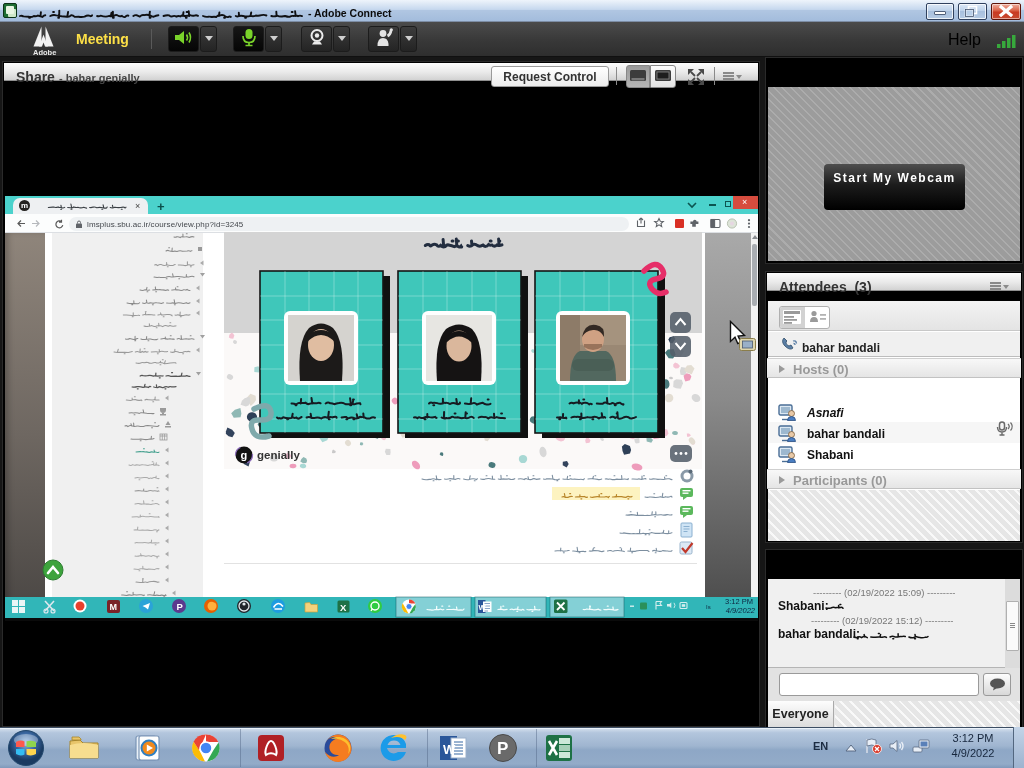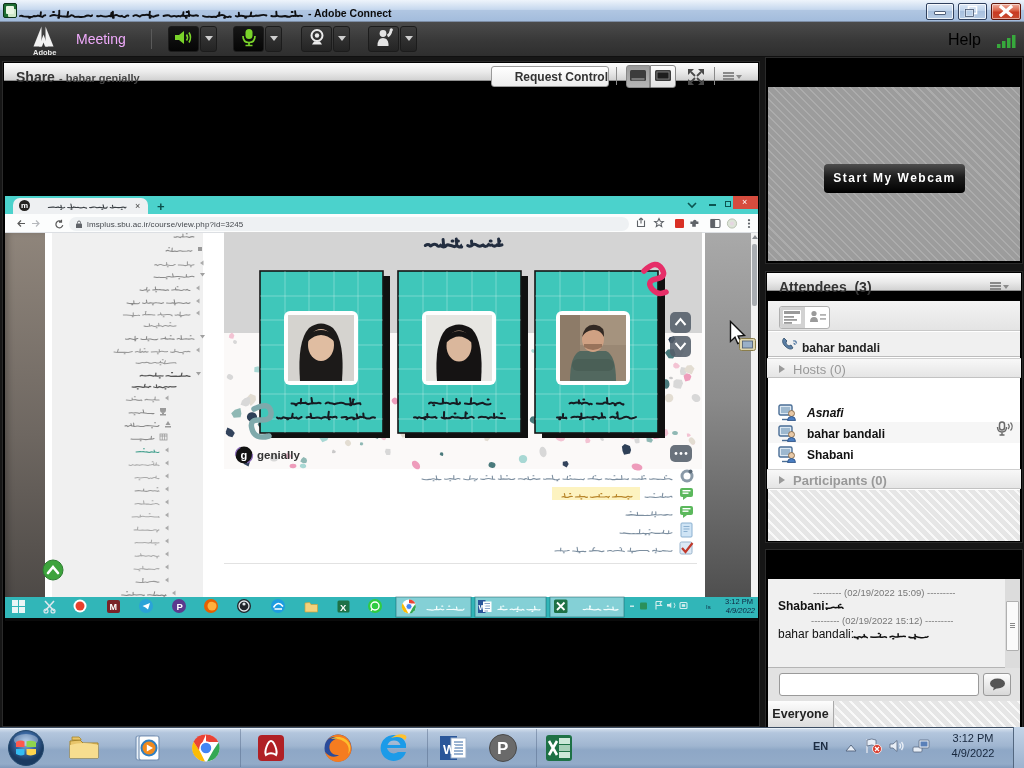--- a/index.html
+++ b/index.html
@@ -52,21 +52,21 @@
     <path d="M2 1 L14 11 M14 1 L2 11" stroke="#fdfdfd" stroke-width="2.2"></path>
   </svg>
 
 <div class="abs" id="menubar"></div>
 <svg class="abs" style="left:33px;top:26px" width="34" height="30">
     <path d="M0.5 20.5 L8.5 0.5 L8.5 20.5 Z" fill="#f2f2f2"></path>
     <path d="M12.5 0.5 L20.5 20.5 L12.5 20.5 Z" fill="#f2f2f2"></path>
     <path d="M10.5 8.5 L15 20.5 L12 20.5 L10.5 16.5 L9 20.5 L6 20.5 Z" fill="#f2f2f2"></path>
     <text x="0" y="29" font-size="7.5" fill="#e8e8e8" font-weight="bold" font-family="Liberation Sans">Adobe</text>
   </svg>
-<div class="abs mtxt" style="left:76px;top:31px;font-size:14px;color:#f0abfc;font-weight:normal">Meeting</div>
+<div class="abs mtxt" style="left:76px;top:31px;font-size:14px;color:#fde047;font-weight:bold">Meeting</div>
 <div class="abs msep" style="left:151px"></div>
 <div class="abs mbtn lit" style="left:168px;width:31px"></div>
 <div class="abs mbtn" style="left:200px;width:17px"></div>
 <div class="abs mbtn lit" style="left:233px;width:31px"></div>
 <div class="abs mbtn" style="left:265px;width:17px"></div>
 <div class="abs mbtn" style="left:301px;width:31px"></div>
 <div class="abs mbtn" style="left:333px;width:17px"></div>
 <div class="abs mbtn" style="left:368px;width:31px"></div>
 <div class="abs mbtn" style="left:400px;width:17px"></div>
 <svg class="abs" style="left:172px;top:29px" width="24" height="17">
@@ -107,21 +107,21 @@
       <rect x="0" y="11" width="3.5" height="4" fill="#37a93c"></rect>
       <rect x="5" y="8" width="3.5" height="7" fill="#37a93c"></rect>
       <rect x="10" y="5" width="3.5" height="10" fill="#37a93c"></rect>
       <rect x="15" y="2" width="3.5" height="13" fill="#37a93c"></rect>
     </svg>
 
 <div class="abs pod" style="left:3px;top:62px;width:756px;height:664px">
   <div class="podhead">
     <span class="podtitle">Share</span>
     <span style="position:absolute;left:55px;top:9px;font-size:11px;font-weight:bold;color:#444">- bahar genially</span>
-    <span style="position:absolute;left:487px;top:3px;width:118px;height:21px;background:linear-gradient(#fff,#ececec);border:1px solid #9a9a9a;border-radius:3px;font-size:12px;font-weight:bold;color:#333;text-align:right;line-height:20px">Request Control</span>
+    <span style="position:absolute;left:487px;top:3px;width:118px;height:21px;background:linear-gradient(#fff,#ececec);border:1px solid #9a9a9a;border-radius:3px;font-size:12px;font-weight:bold;color:#333;text-align:center;line-height:20px">Request Control</span>
     <span style="position:absolute;left:612px;top:4px;width:1px;height:18px;background:#8a8a8a"></span>
     <span style="position:absolute;left:622px;top:2px;width:24px;height:23px;background:linear-gradient(#9a9a9a,#b5b5b5);border:1px solid #888;border-radius:3px 0 0 3px"></span>
     <span style="position:absolute;left:646px;top:2px;width:26px;height:23px;background:linear-gradient(#fdfdfd,#e2e2e2);border:1px solid #888;border-radius:0 3px 3px 0"></span>
     <svg style="position:absolute;left:625px;top:6px" width="19" height="15">
           <rect x="1" y="1" width="16" height="11" rx="1.5" fill="#3c3c3c"></rect>
           <rect x="2.5" y="9" width="13" height="2.5" fill="#777"></rect>
         </svg>
     <svg style="position:absolute;left:650px;top:6px" width="19" height="15">
           <rect x="1" y="1" width="16" height="11" rx="1.5" fill="#3c3c3c"></rect>
           <rect x="3" y="3" width="12" height="7" fill="#1d1d1d" stroke="#888" stroke-width="0.8"></rect>
@@ -198,21 +198,21 @@
           <path d="M0 4 L3 0 L6 4" fill="#8a8d91"></path>
         </svg>
 
     <div class="abs" style="left:0;top:401px;width:753px;height:21px;background:#31b6b8" id="stask"></div>
         <div class="abs" style="left:0;top:422px;width:753px;height:3px;background:#0a0a0a"></div>
   </div>
 </div>
 
 <div class="abs pod" style="left:766px;top:58px;width:256px;height:205px">
   <div class="abs stripes" style="left:1px;top:28px;width:252px;height:174px"></div>
-  <div class="abs" style="left:57px;top:105px;width:141px;height:29px;background:linear-gradient(#4e4e4e,#1c1c1c 45%,#000);border-radius:4px;color:#fff;font-size:12px;font-weight:bold;text-align:center;line-height:29px;letter-spacing:1.5px">Start My Webcam</div>
+  <div class="abs" style="left:57px;top:105px;width:141px;height:46px;background:linear-gradient(#4e4e4e,#1c1c1c 45%,#000);border-radius:4px;color:#fff;font-size:12px;font-weight:bold;text-align:center;line-height:29px;letter-spacing:1.5px">Start My Webcam</div>
 </div>
 
 <div class="abs pod" style="left:766px;top:272px;width:256px;height:270px">
   <div class="podhead">
         <span class="podtitle">Attendees&nbsp; (3)</span>
         <span class="podmenu">
           <i></i>
           <i></i>
           <i></i>
         </span>
@@ -238,21 +238,21 @@
         <rect x="11" y="8" width="6" height="1.8" fill="#b3b3b3"></rect>
       </svg>
   <div class="abs" style="left:1px;top:59px;width:252px;height:25px;background:#f0f0f0;border-bottom:1px solid #bdbdbd"></div>
   <svg class="abs" style="left:14px;top:64px" width="18" height="17" viewBox="0 0 18 17">
         <path d="M3 1 C1 3 1 6 4 9 C7 12 10 13 12 11 L10 8 L8 9 C6 8 5 7 5 5 L6 4 Z" fill="#5b7fa6" stroke="#2d4a66" stroke-width="0.8"></path>
         <path d="M12 4 Q15 3 15.5 6.5 M12.5 6.5 Q14 6.3 14 8" stroke="#5b7fa6" stroke-width="1.3" fill="none"></path>
       </svg>
   <div class="rowtxt" style="top:68px;font-size:12px">bahar bandali</div>
   <div class="grp" style="top:85px">
         <span class="tri-r"></span>
-        <span style="position:absolute;left:26px;top:3px;font-size:13px;font-weight:normal;color:#999">Hosts (0)</span>
+        <span style="position:absolute;left:26px;top:3px;font-size:13px;font-weight:bold;color:#999">Hosts (0)</span>
       </div>
   <div class="abs ppl" style="left:40px;top:133px;font-style:italic">Asnafi</div>
   <div class="abs" style="left:1px;top:149px;width:252px;height:21px;background:#f6f6f6"></div>
   <div class="abs ppl" style="left:40px;top:154px">bahar bandali</div>
   <div class="abs ppl" style="left:40px;top:175px">Shabani</div>
   <div class="grp" style="top:196px">
         <span class="tri-r"></span>
         <span style="position:absolute;left:26px;top:3px;font-size:13px;font-weight:bold;color:#999">Participants (0)</span>
       </div>
   <div class="abs stripes2" style="left:1px;top:217px;width:252px;height:51px"></div>
@@ -260,21 +260,21 @@
 
 <div class="abs pod" style="left:766px;top:550px;width:256px;height:177px">
   <div class="abs" style="left:1px;top:28px;width:252px;height:148px;background:#e2e2e2"></div>
       <div class="abs" style="left:1px;top:28px;width:252px;height:89px;background:#f0f0f0;border-bottom:1px solid #b5b5b5"></div>
   <div class="abs" style="left:238px;top:28px;width:15px;height:89px;background:#dcdcdc"></div>
   <div class="abs" style="left:239px;top:50px;width:13px;height:50px;background:#fafafa;border:1px solid #b0b0b0;border-radius:1px"></div>
   <div class="abs" style="left:243px;top:72px;width:5px;height:1px;background:#888;box-shadow:0 2px 0 #888,0 4px 0 #888"></div>
   <div class="abs" style="left:46px;top:36px;font-size:9.5px;color:#777">--------- (02/19/2022 15:09) ---------</div>
   <div class="abs" style="left:11px;top:48px;font-size:12px;font-weight:bold;color:#111">Shabani: <tspan></tspan></div>
   <div class="abs" style="left:44px;top:64px;font-size:9.5px;color:#777">--------- (02/19/2022 15:12) ---------</div>
-  <div class="abs" style="left:11px;top:76px;font-size:12px;font-weight:normal;color:#111">bahar bandali:</div>
+  <div class="abs" style="left:11px;top:76px;font-size:12px;font-weight:bold;color:#111">bahar bandali:</div>
   <div class="abs" style="left:12px;top:122px;width:200px;height:23px;background:#fff;border:1px solid #9a9a9a;border-radius:3px"></div>
   <div class="abs" style="left:216px;top:122px;width:28px;height:23px;background:linear-gradient(#fdfdfd,#d8d8d8);border:1px solid #9a9a9a;border-radius:3px"></div>
   <svg class="abs" style="left:222px;top:127px" width="17" height="13">
         <ellipse cx="8.5" cy="5.5" rx="7.5" ry="5" fill="#555"></ellipse>
         <path d="M5 9 L4 12.5 L9 9.5 Z" fill="#555"></path>
       </svg>
   <div class="abs" style="left:1px;top:150px;width:252px;height:26px;background:#e8e8e8"></div>
   <div class="abs stripes2" style="left:68px;top:150px;width:185px;height:26px"></div>
   <div class="abs" style="left:1px;top:150px;width:66px;height:26px;background:linear-gradient(#fdfdfd,#dcdcdc);border-right:1px solid #aaa;font-size:12.5px;font-weight:bold;color:#222;text-align:center;line-height:26px">Everyone</div>
 </div>

